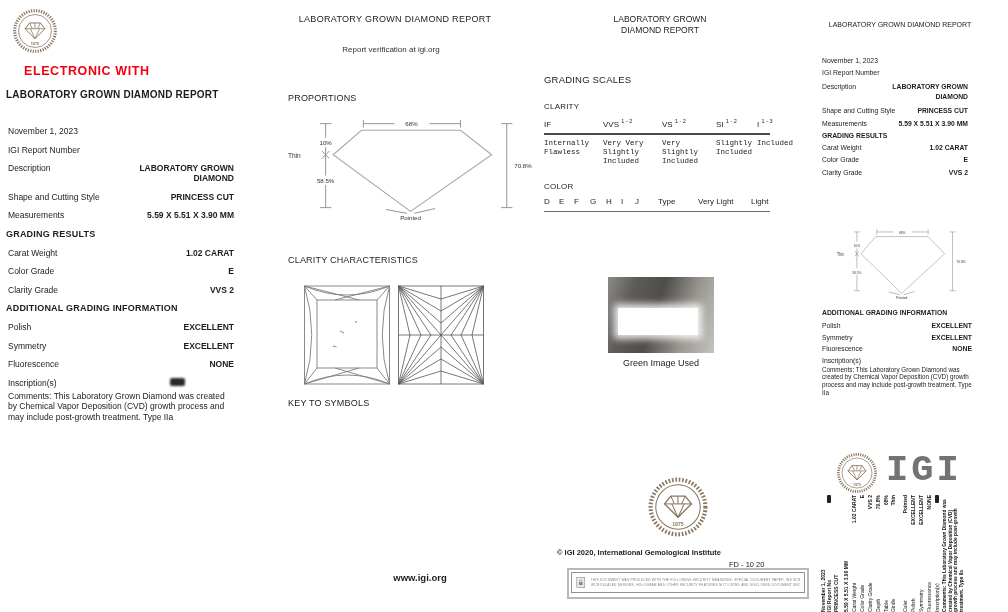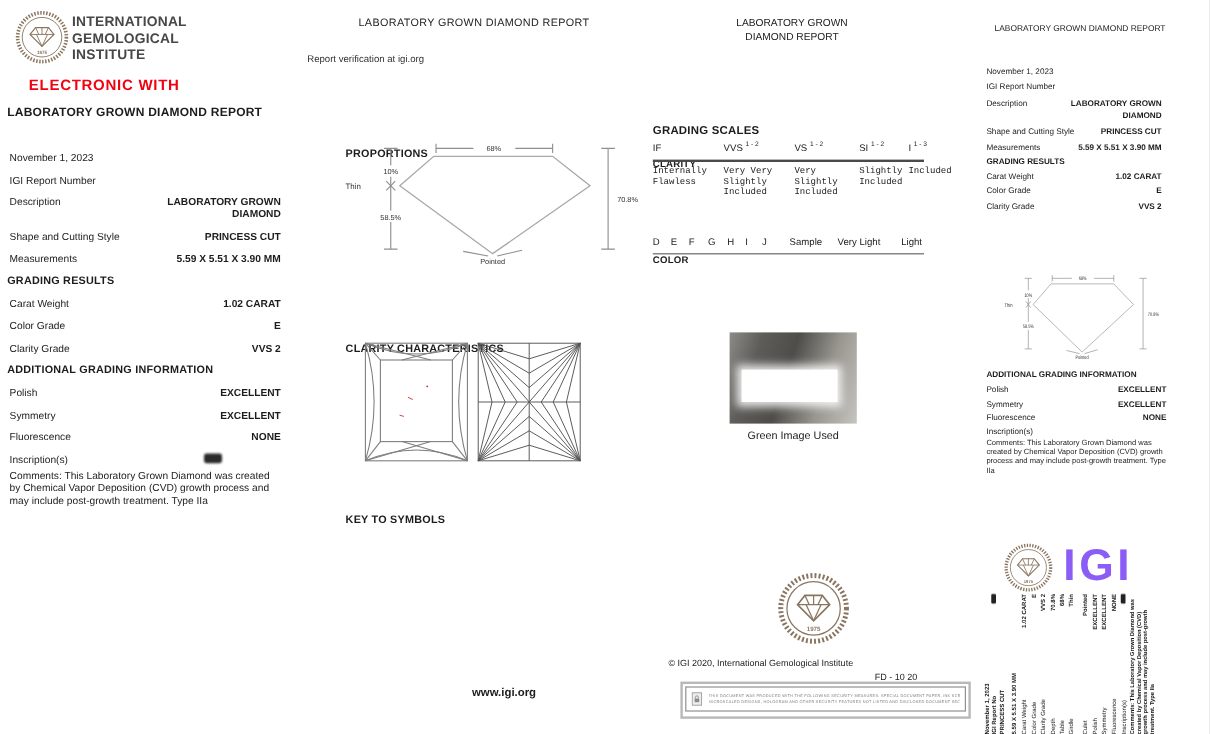--- a/index.html
+++ b/index.html
@@ -17,54 +17,54 @@
   .p1-title{left:6px;top:89px;font-size:10px;font-weight:bold;letter-spacing:.2px;}
   .p1-body{left:8px;top:126px;width:226px;font-size:8.5px;}
   .p1-body .row{margin-bottom:8.5px;}
   .sec-head{font-size:9px;font-weight:bold;margin:3px 0 9px -2px;letter-spacing:.2px;}
   .val2{font-weight:bold;text-align:right;line-height:10px;}
   .blob{display:inline-block;width:15px;height:8px;background:#2a2a2a;border-radius:2px;
         filter:blur(1.1px);}
   .comments{font-size:8.5px;line-height:10.5px;margin-top:1px;}
   
   .p2-title{left:270px;top:14px;width:250px;text-align:center;font-size:9px;letter-spacing:.3px;color:#222;}
-  .p2-verify{left:256px;top:45px;width:250px;text-align:left;font-size:8px;color:#333;}
-  .h-small{font-size:9px;font-weight:bold;letter-spacing:.2px;margin-top:30px;}
+  .p2-verify{left:266px;top:45px;width:250px;text-align:center;font-size:8px;color:#333;}
+  .h-small{font-size:9px;font-weight:normal;letter-spacing:.2px;}
   .key-lines{left:302px;top:414px;font-size:8px;line-height:10.5px;color:#222;}
   .website{left:360px;top:572px;width:120px;text-align:center;font-size:9.5px;font-weight:bold;}
   
   .p3-title{left:585px;top:14px;width:150px;text-align:center;font-size:8.5px;line-height:10.5px;color:#222;}
   .gs-col{position:absolute;font-size:8px;}
   .gs-desc{position:absolute;font-size:7.5px;line-height:9px;color:#222;font-family:Liberation Mono, monospace;}
   .sup{font-size:5.5px;vertical-align:super;}
   .hline{position:absolute;background:#4a4a4a;height:1.5px;}
   .hline.thin{height:1px;background:#6a6a6a;}
   .color-letter{position:absolute;font-size:8px;}
   .sample-img{left:608px;top:277px;width:106px;height:76px;
       background:linear-gradient(108deg,#8d8b88 0%,#5e5c59 22%,#4f4d4a 45%,#98968f 72%,#c6c4c0 100%);}
   .sample-strip{position:absolute;left:9%;top:41%;width:76%;height:35%;background:#fff;
       box-shadow:0 0 7px 4px rgba(255,255,255,.85);}
   .sample-cap{left:608px;top:358px;width:106px;text-align:center;font-size:9px;}
-  .copyright{left:557px;top:548px;font-size:7.5px;color:#222;}
+  .copyright{left:557px;top:548px;font-size:7.5px;color:#222;font-weight:bold;}
   .formcode{left:729px;top:548px;font-size:7.5px;color:#222;margin-top:12px;}
   .sec-strip{left:567px;top:568px;width:242px;height:31px;border:2px solid #b8b8b8;
       box-sizing:border-box;background:#fff;}
   .sec-strip-inner{margin:2px;border:1px solid #909090;height:21px;display:flex;align-items:center;
       padding:0 4px;box-sizing:border-box;}
   .sec-text{margin-left:5px;font-size:3.2px;line-height:4.6px;color:#7d7d7d;
       letter-spacing:.25px;white-space:nowrap;overflow:hidden;}
   
   .p4-title{left:815px;top:21px;width:170px;text-align:center;font-size:7px;color:#222;}
   .p4-body{left:822px;top:57px;width:146px;font-size:6.8px;}
   .p4-body .row{margin-bottom:5.4px;}
   .p4-sec{font-size:6.8px;font-weight:bold;margin:2px 0 5px 0;}
   .p4-add{left:822px;top:309px;width:150px;font-size:6.8px;}
   .p4-add .row{margin-bottom:4.6px;}
   .p4-comments{font-size:6.3px;line-height:7.6px;margin-top:1px;}
-  .igi-word{font-size:37px;font-weight:bold;color:#8b5cf6;letter-spacing:3px;line-height:37px;}
+  .igi-word{font-size:37px;font-weight:bold;color:#737373;letter-spacing:3px;line-height:37px;font-family:Liberation Mono, monospace;}
   
   .stub{left:820px;top:612px;width:117px;height:148px;transform:rotate(-90deg);
         transform-origin:top left;font-size:5px;color:#141414;}
   .stub .row{margin-bottom:1.9px;}
   .stub .hdr{font-weight:bold;line-height:6px;}
   .stub .gap{height:4px;}
   .stub .cmt{font-size:4.8px;line-height:5.6px;margin-top:2px;font-weight:bold;}
   .blob-xs{display:inline-block;width:8px;height:4px;background:#222;border-radius:1px;filter:blur(.6px);}
   svg text{font-family:"Liberation Sans",sans-serif;}
 </style>
@@ -181,25 +181,20 @@
       <rect x="3.6" y="7" width="4.8" height="3.8" fill="#8a8a8a"></rect>
     </symbol>
   </defs>
 </svg>
 
 <div class="page">
 
   <svg class="abs" style="left:12px;top:8px" width="46" height="46">
       <use href="#sym-seal"></use>
     </svg>
-  <div class="abs brand-name">
-    <div>INTERNATIONAL</div>
-    <div>GEMOLOGICAL</div>
-    <div>INSTITUTE</div>
-  </div>
   <div class="abs ecopy">ELECTRONIC WITH</div>
   <div class="abs p1-title">LABORATORY GROWN DIAMOND REPORT</div>
 
   <div class="abs p1-body">
     <div class="row">
       <span class="lbl">November 1, 2023</span>
     </div>
     <div class="row">
       <span class="lbl">IGI Report Number</span>
     </div>
@@ -291,21 +286,21 @@
   <div class="gs-desc" style="left:757px;top:139px;width:38px">Included</div>
 
   <div class="abs h-small" style="left:544px;top:182px;font-size:8px">COLOR</div>
   <div class="color-letter" style="left:544px;top:197px">D</div>
   <div class="color-letter" style="left:559px;top:197px">E</div>
   <div class="color-letter" style="left:574px;top:197px">F</div>
   <div class="color-letter" style="left:590px;top:197px">G</div>
   <div class="color-letter" style="left:606px;top:197px">H</div>
   <div class="color-letter" style="left:621px;top:197px">I</div>
   <div class="color-letter" style="left:635px;top:197px">J</div>
-  <div class="color-letter" style="left:658px;top:197px">Sample</div>
+  <div class="color-letter" style="left:658px;top:197px">Type</div>
   <div class="color-letter" style="left:698px;top:197px">Very Light</div>
   <div class="color-letter" style="left:751px;top:197px">Light</div>
   <div class="hline thin" style="left:544px;top:211px;width:226px"></div>
 
   <div class="abs sample-img">
     <div class="sample-strip"></div>
   </div>
   <div class="abs sample-cap">Green Image Used</div>
 
   <svg class="abs" style="left:647px;top:476px" width="62" height="62">

